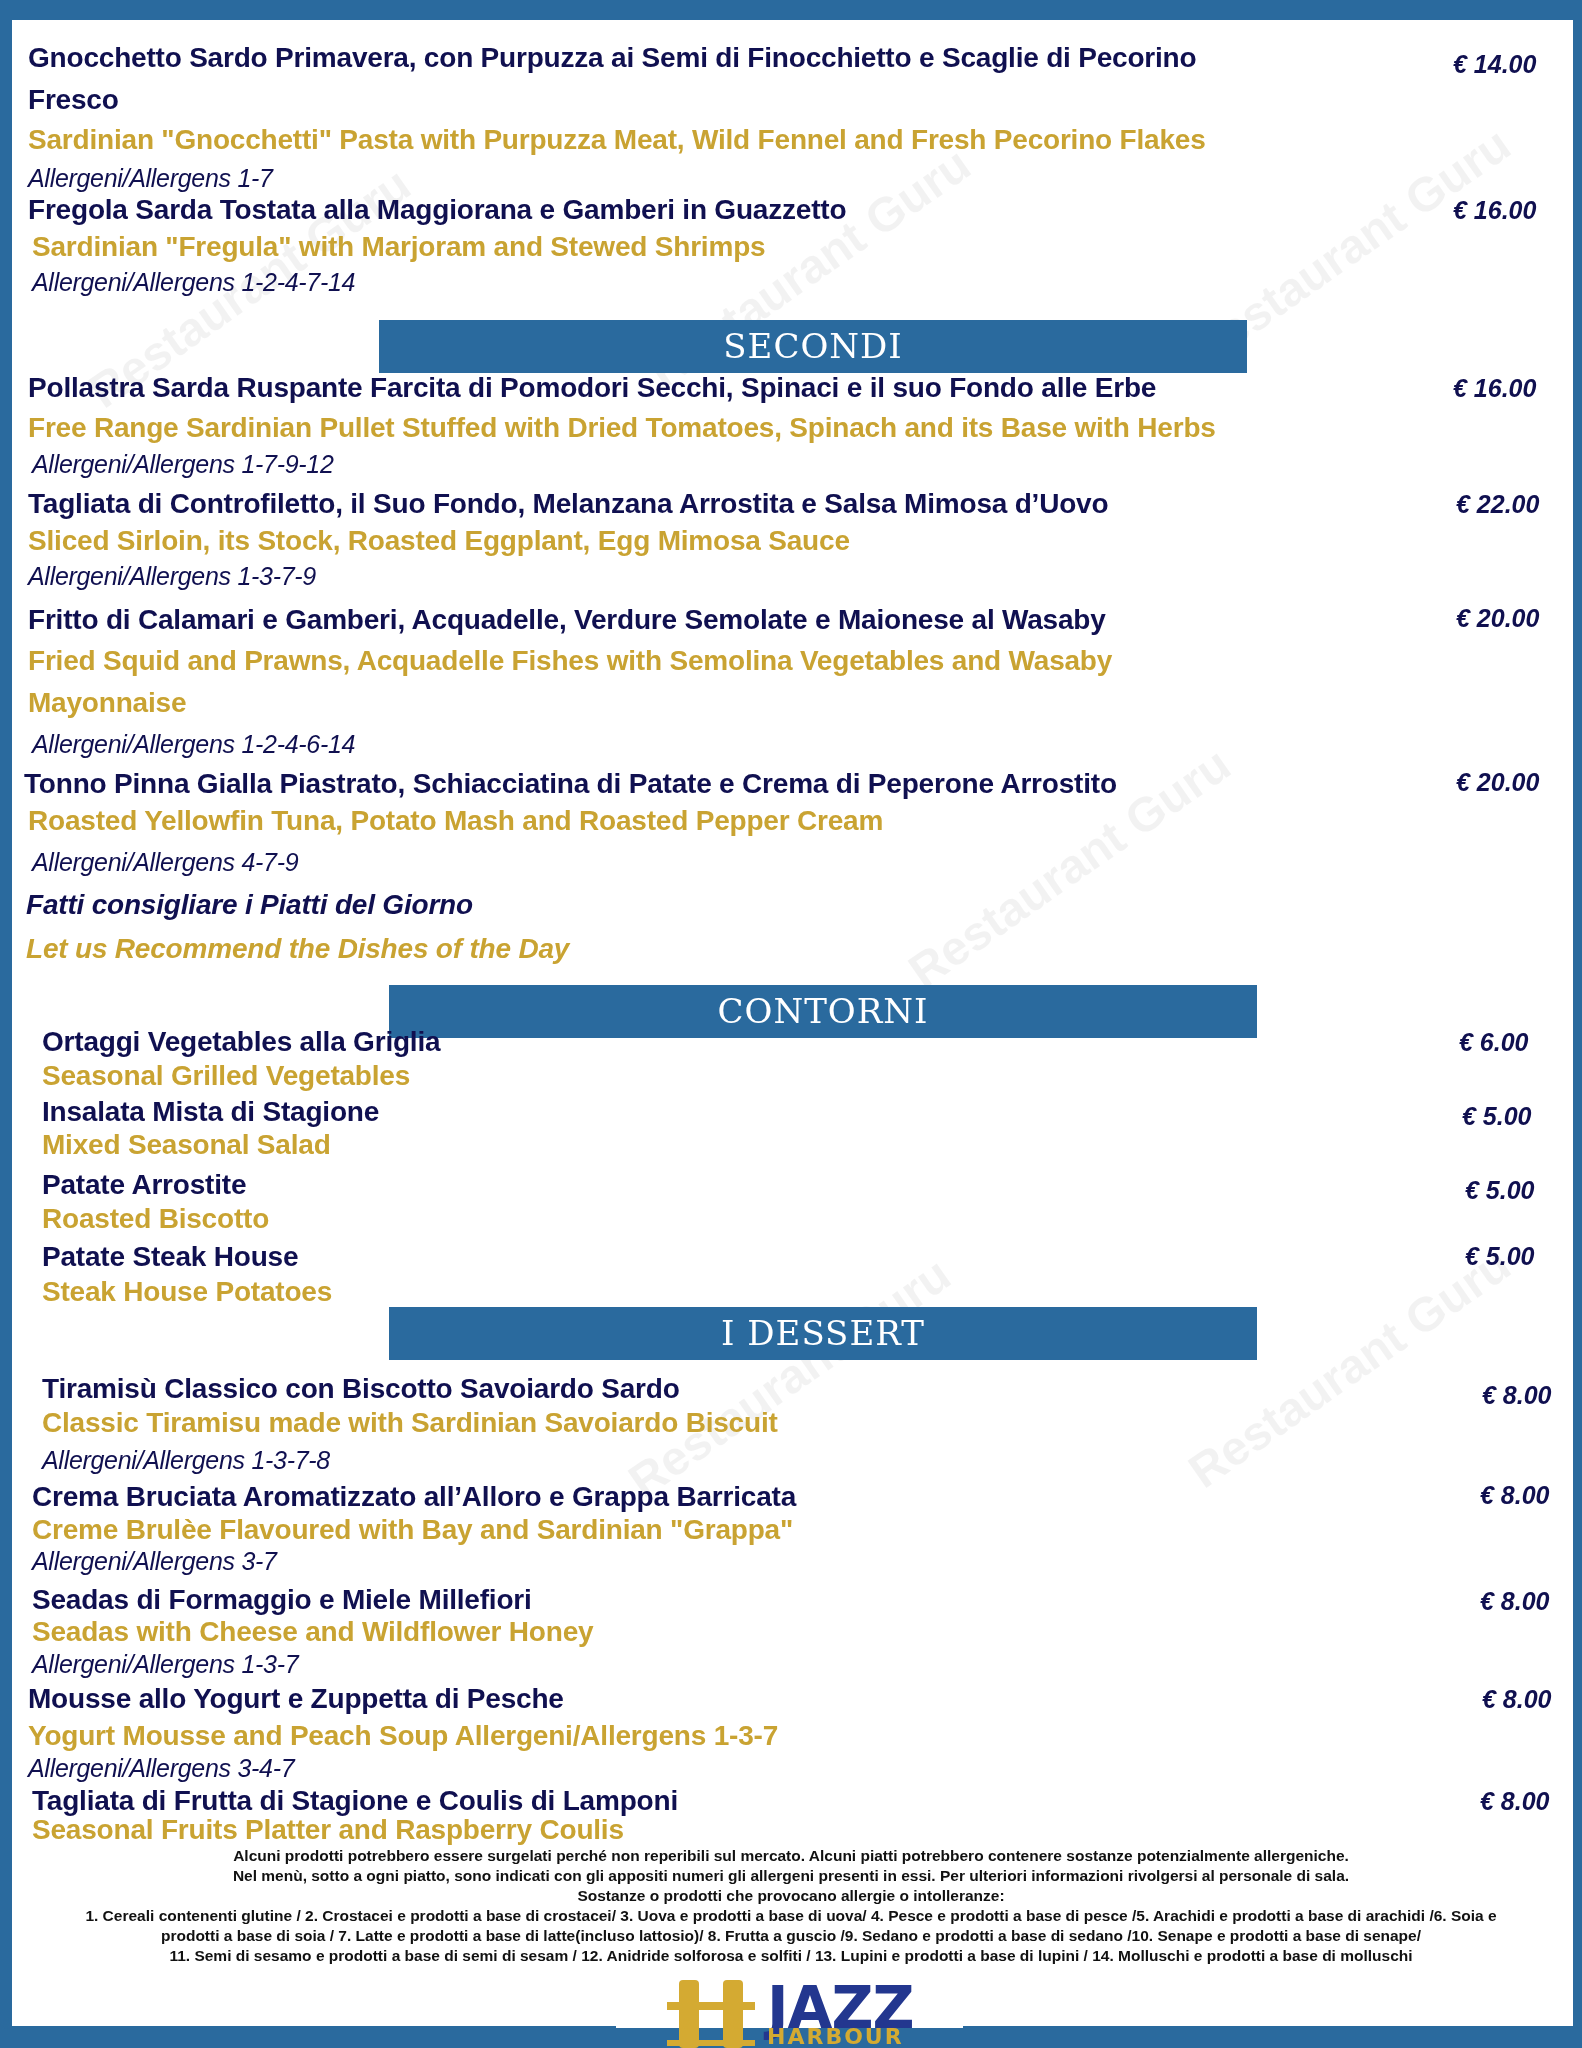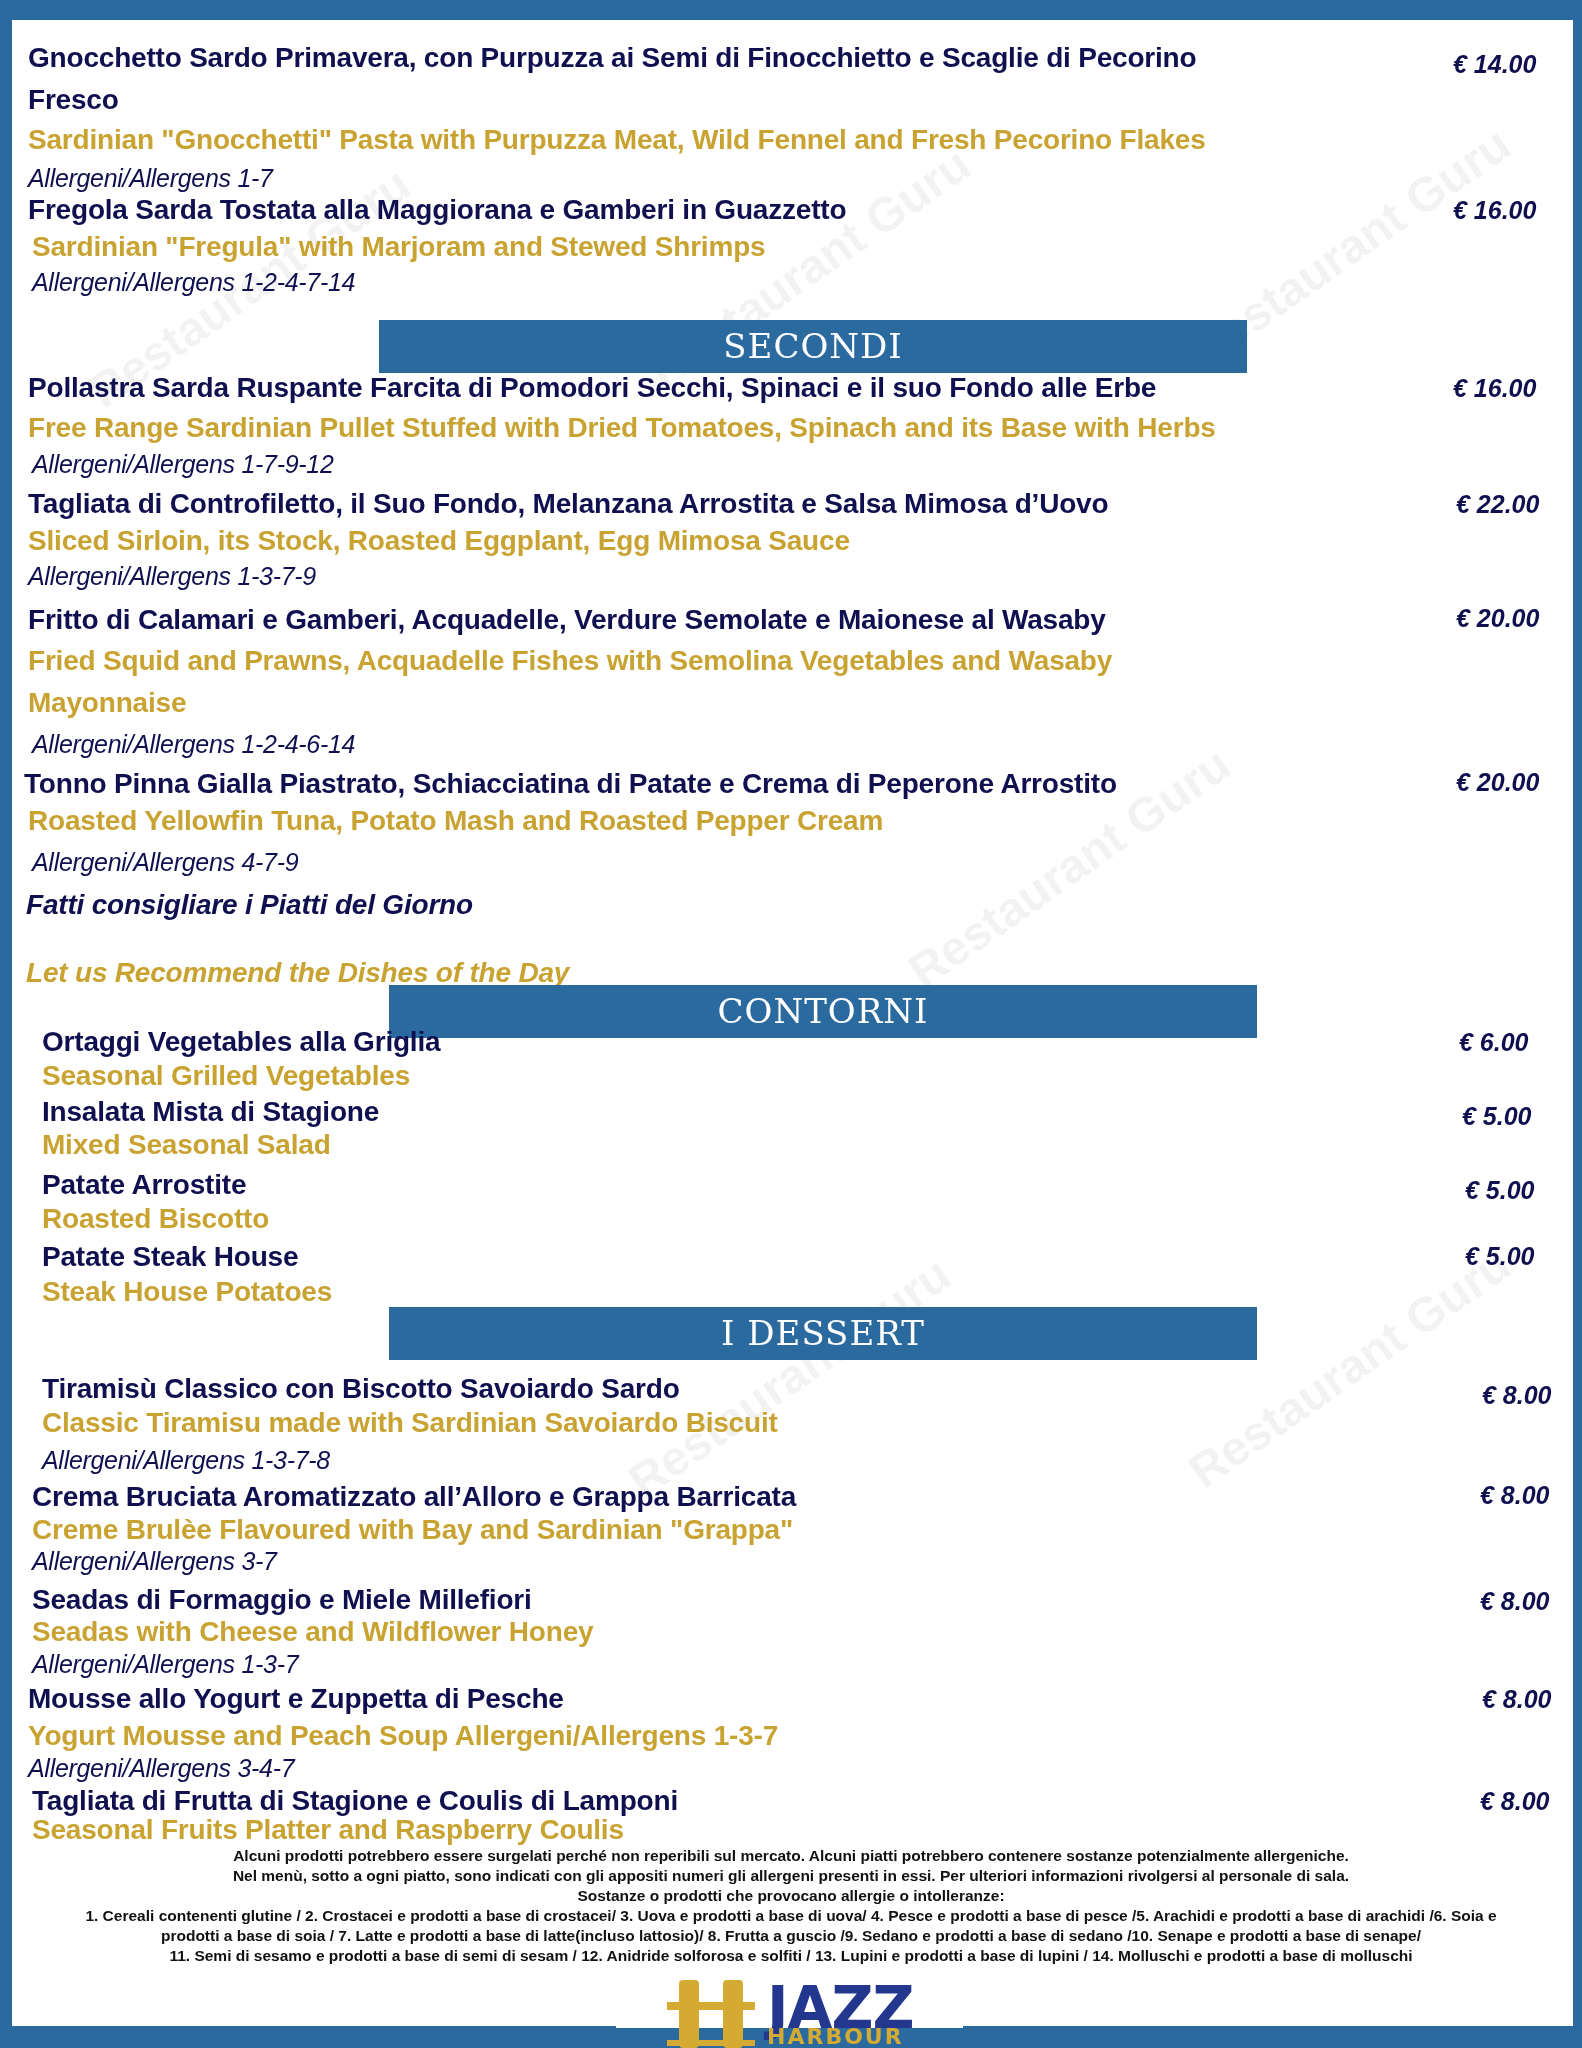--- a/index.html
+++ b/index.html
@@ -56,21 +56,21 @@
 <div class="abs en" style="left:28px;top:687px;">Mayonnaise</div>
 <div class="abs al" style="left:32px;top:730px;">Allergeni/Allergens 1-2-4-6-14</div>
 <div class="abs pr" style="left:1456px;top:604px;">€ 20.00</div>
 
 <div class="abs it" style="left:24px;top:768px;">Tonno Pinna Gialla Piastrato, Schiacciatina di Patate e Crema di Peperone Arrostito</div>
 <div class="abs en" style="left:28px;top:805px;">Roasted Yellowfin Tuna, Potato Mash and Roasted Pepper Cream</div>
 <div class="abs al" style="left:32px;top:848px;">Allergeni/Allergens 4-7-9</div>
 <div class="abs pr" style="left:1456px;top:768px;">€ 20.00</div>
 
 <div class="abs it" style="left:26px;top:889px;font-style:italic;">Fatti consigliare i Piatti del Giorno</div>
-<div class="abs en" style="left:26px;top:933px;font-style:italic;margin-top:24px;">Let us Recommend the Dishes of the Day</div>
+<div class="abs en" style="left:26px;top:933px;font-style:italic;">Let us Recommend the Dishes of the Day</div>
 
 <div class="banner" style="left:389px;top:973px;width:868px;height:53px;line-height:53px;margin-top:12px;">CONTORNI</div>
 
 <div class="abs it" style="left:42px;top:1026px;">Ortaggi Vegetables alla Griglia</div>
 <div class="abs en" style="left:42px;top:1060px;">Seasonal Grilled Vegetables</div>
 <div class="abs pr" style="left:1459px;top:1028px;">€ 6.00</div>
 
 <div class="abs it" style="left:42px;top:1096px;">Insalata Mista di Stagione</div>
 <div class="abs en" style="left:42px;top:1129px;">Mixed Seasonal Salad</div>
 <div class="abs pr" style="left:1462px;top:1102px;">€ 5.00</div>

